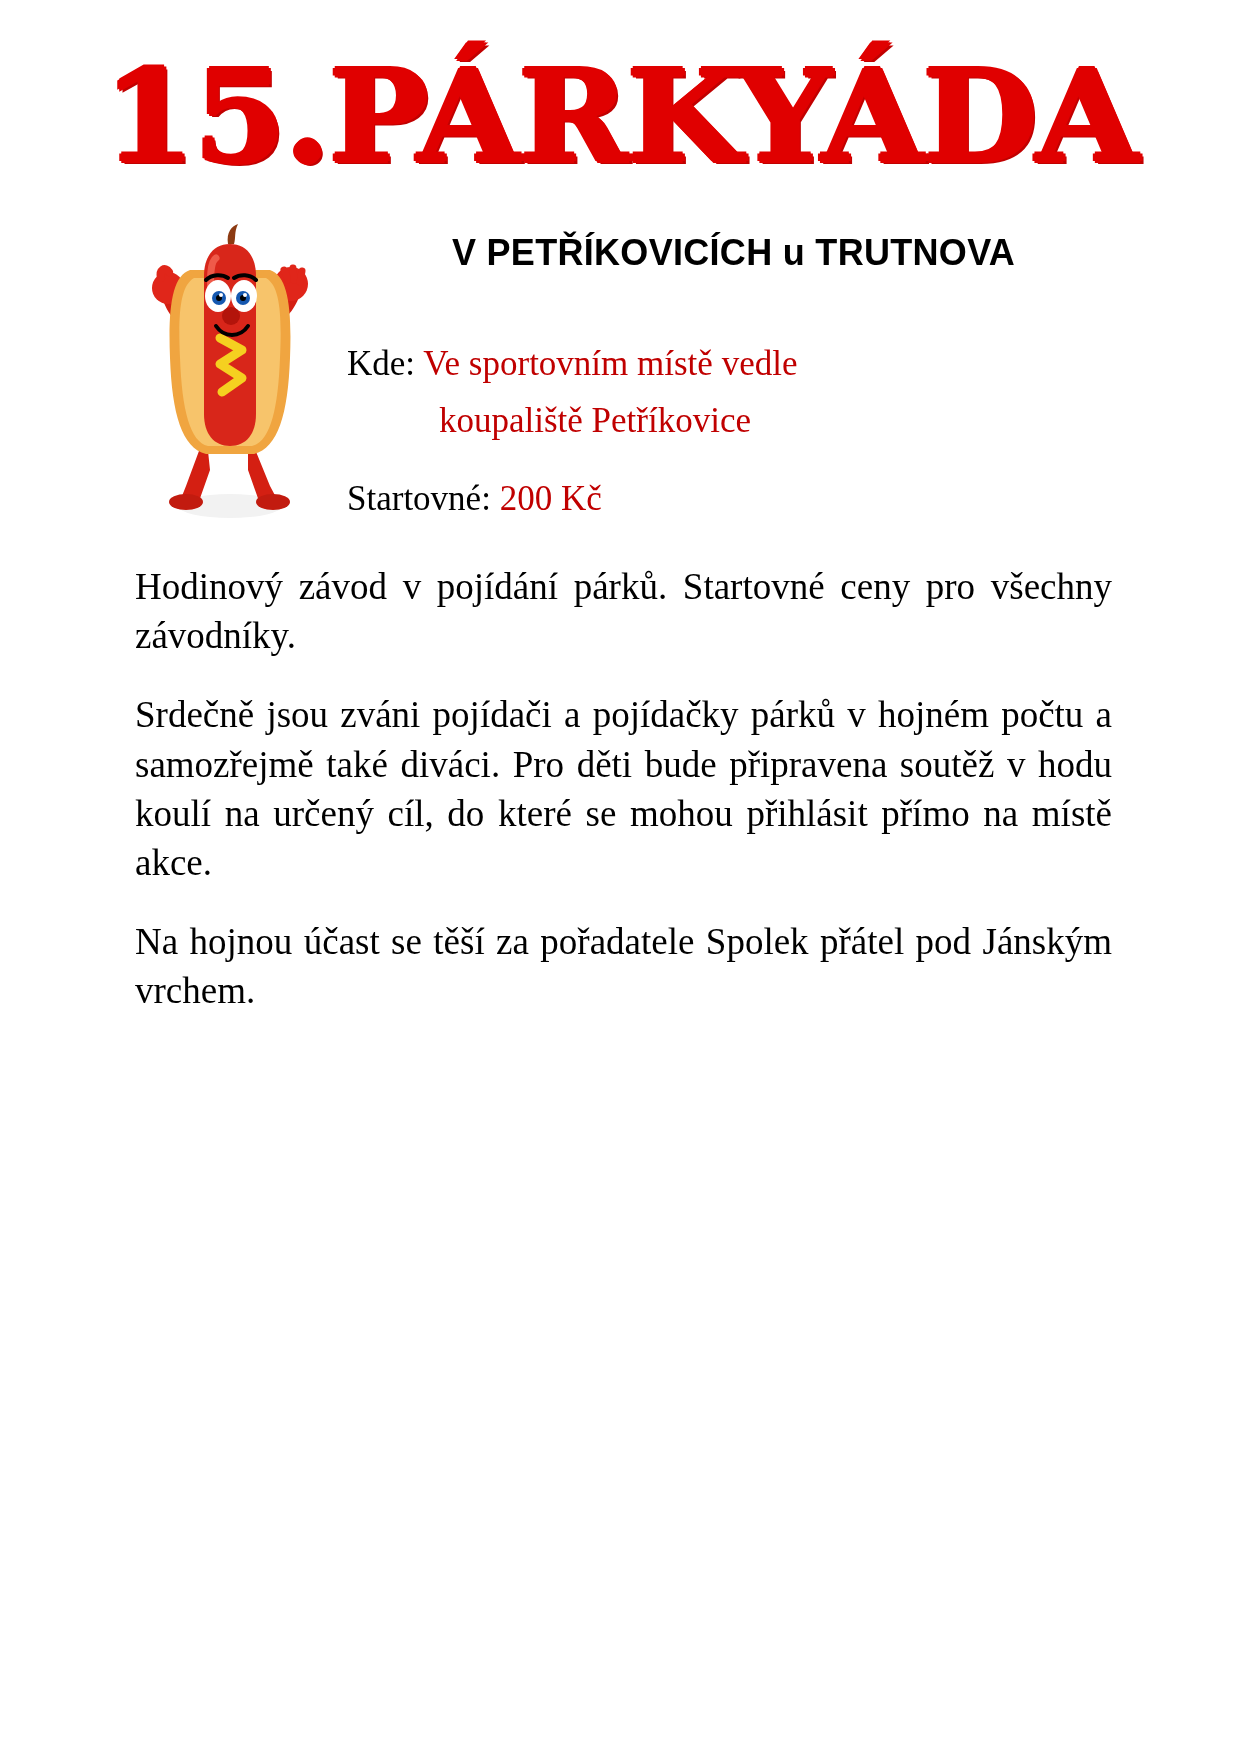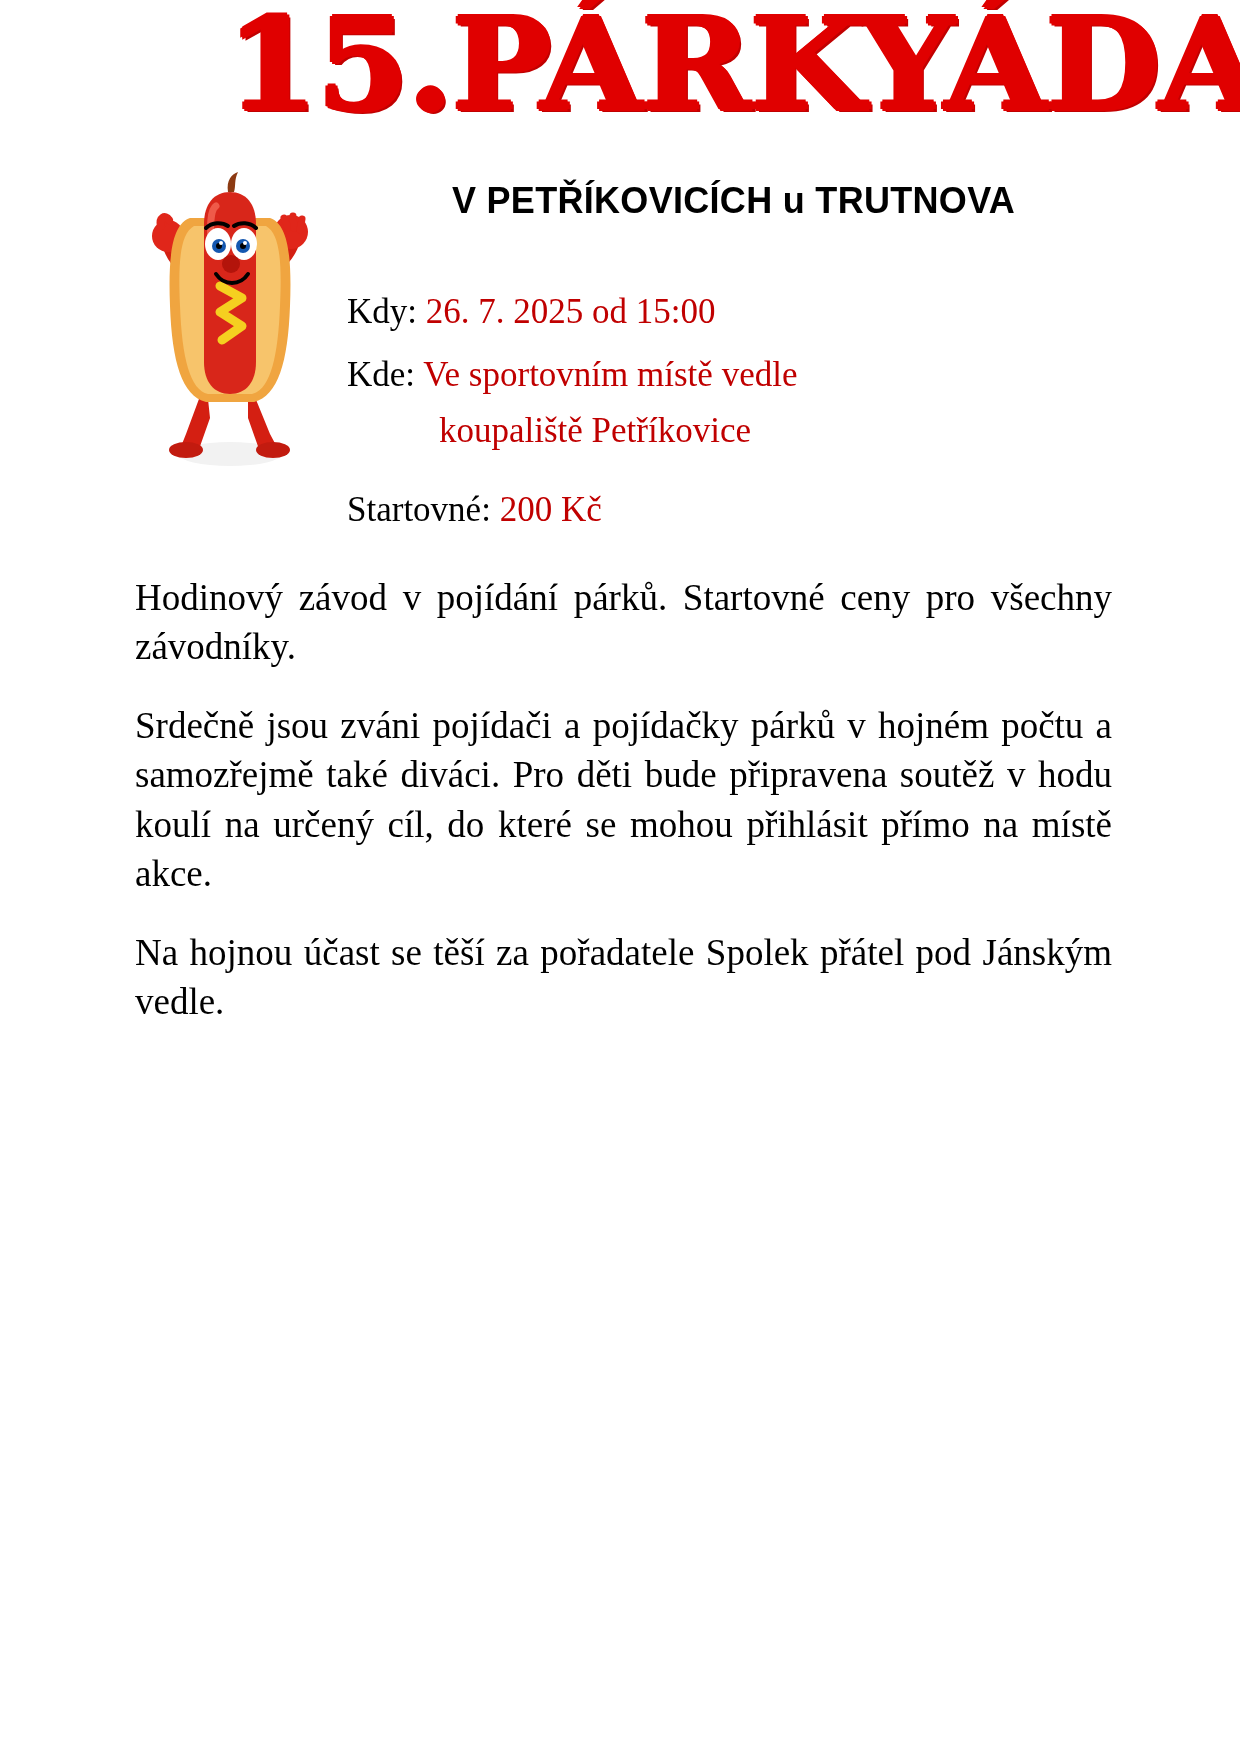--- a/index.html
+++ b/index.html
@@ -18,21 +18,22 @@
   .page {
     width: 1240px;
     height: 1754px;
     box-sizing: border-box;
     padding: 0;
     position: relative;
   }
 
   
   .title-wrap {
-    text-align: right;
+    text-align: center;
+    padding-top: 52px;
   }
   .poster-title {
     font-family: "DejaVu Serif", serif;
     color: #e00000;
     font-weight: 700;
     font-size: 128px;
     line-height: 1.0;
     letter-spacing: -2px;
     margin: 0;
     display: inline-block;
@@ -160,39 +161,35 @@
         <path d="M78 62 C84 56 94 56 100 60" stroke="#000" stroke-width="4" fill="none" stroke-linecap="round"></path>
         <path d="M106 60 C112 56 122 56 128 62" stroke="#000" stroke-width="4" fill="none" stroke-linecap="round"></path>
         <circle cx="103" cy="98" r="9" fill="#b3140b"></circle>
         <path d="M88 108 C96 120 112 120 120 108" stroke="#000" stroke-width="4" fill="none" stroke-linecap="round"></path>
       </svg>
     </div>
 
     <div class="header-text">
       <p class="subtitle">V PETŘÍKOVICÍCH u TRUTNOVA</p>
 
-      <p class="info-line">
-        <span class="lbl">Kdy:</span>
-        <span class="val">26. 7. 2025 od 15:00</span>
-      </p>
 
       <p class="info-line spaced">
         <span class="lbl">Kde:</span>
         <span class="val">Ve sportovním místě vedle</span>
       </p>
       <p class="info-line indent">
         <span class="val">koupaliště Petříkovice</span>
       </p>
 
       <p class="info-line startovne">
         <span class="lbl">Startovné:</span>
         <span class="val">200 Kč</span>
       </p>
     </div>
   </div>
 
   <div class="body-text">
     <p>Hodinový závod v pojídání párků. Startovné ceny pro všechny závodníky.</p>
     <p>Srdečně jsou zváni pojídači a pojídačky párků v hojném počtu a samozřejmě také diváci. Pro děti bude připravena soutěž v hodu koulí na určený cíl, do které se mohou přihlásit přímo na místě akce.</p>
-    <p class="last">Na hojnou účast se těší za pořadatele Spolek přátel pod Jánským vedle.</p>
+    <p class="last">Na hojnou účast se těší za pořadatele Spolek přátel pod Jánským vrchem.</p>
   </div>
 
 </div>
 
 </body></html>

